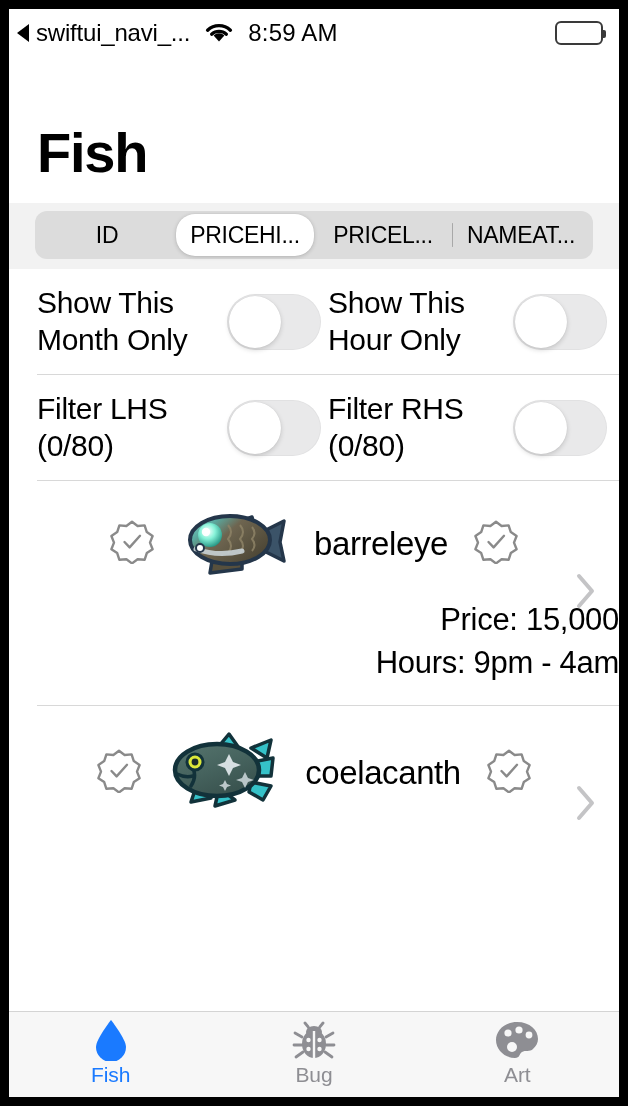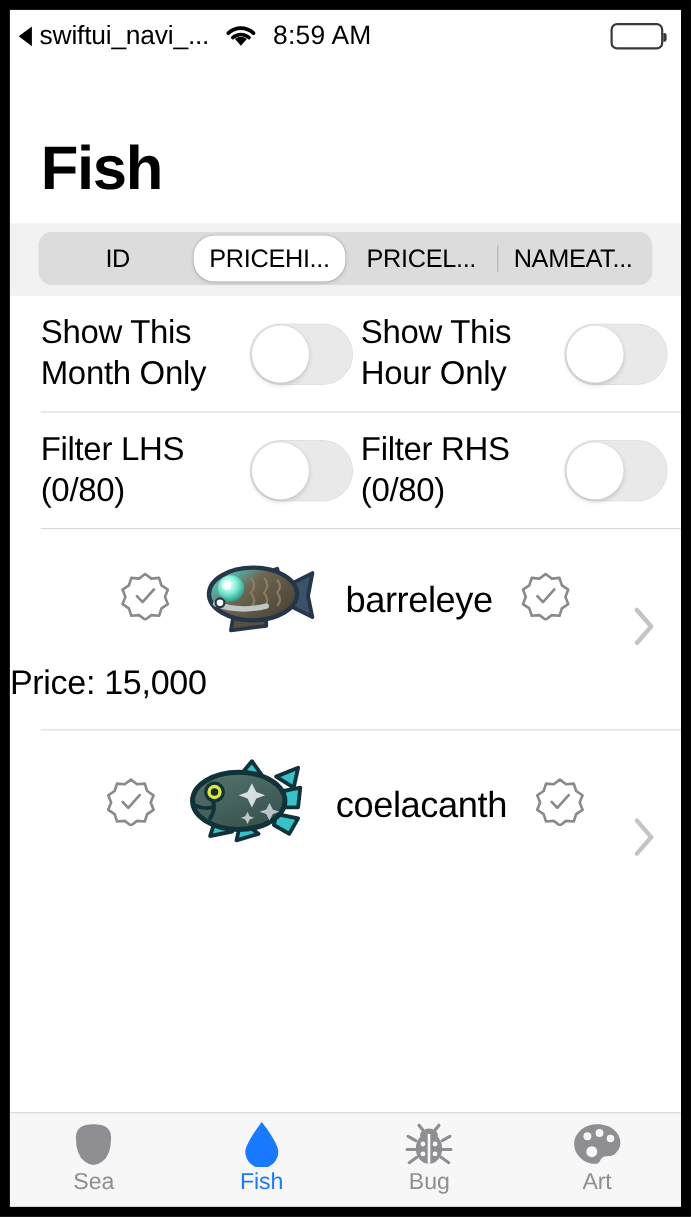--- a/index.html
+++ b/index.html
@@ -215,21 +215,21 @@
   .rosette { flex: 0 0 auto; }
   .fish-img { flex: 0 0 auto; display: block; }
   .fish-name {
     font-size: 33px;
     color: #000;
     letter-spacing: -0.4px;
     white-space: nowrap;
   }
   .fish-details {
     margin-top: 18px;
-    text-align: left;
+    text-align: right;
     font-size: 31px;
     line-height: 1.38;
     color: #000;
     letter-spacing: -0.3px;
   }
   .chevron {
     position: absolute;
     right: 22px;
     top: 50%;
     transform: translateY(-50%);
@@ -391,20 +391,21 @@
                        L42.6 30.4 L36.8 34.3 L34.6 41 L27.6 40.4 L22 44.6
                        L16.4 40.4 L9.4 41 L7.2 34.3 L1.4 30.4 L4 23.8
                        L1.4 17.2 L7.2 13.3 L9.4 6.6 L16.4 7.2 Z" fill="none" stroke="#8a8a8a" stroke-width="2.4" stroke-linejoin="round" transform="translate(0,-1.2)"></path>
               <path d="M14.5 22 L19.6 27.4 L30 15.8" fill="none" stroke="#8a8a8a" stroke-width="2.4" stroke-linecap="round" stroke-linejoin="round"></path>
             </svg>
           </span>
         </div>
 
         <div class="fish-details">
           <div>Price: 15,000</div>
+          <div>Hours: 9pm - 4am</div>
         </div>
 
         <span class="chevron">
           <svg width="22" height="38" viewBox="0 0 22 38">
             <path d="M4 4 L17 19 L4 34" fill="none" stroke="#c4c4c6" stroke-width="4" stroke-linecap="round" stroke-linejoin="round"></path>
           </svg>
         </span>
       </div>
 
       <div class="divider"></div>
@@ -471,28 +472,20 @@
           <svg width="22" height="38" viewBox="0 0 22 38">
             <path d="M4 4 L17 19 L4 34" fill="none" stroke="#c4c4c6" stroke-width="4" stroke-linecap="round" stroke-linejoin="round"></path>
           </svg>
         </span>
       </div>
 
     </div>
 
     <div class="tab-bar">
 
-      <div class="tab">
-        <span class="tab-icon">
-          <svg width="56" height="40" viewBox="0 0 56 40">
-            <path d="M12 14 q0 -12 16 -12 q16 0 16 12 q0 16 -8 22 q-8 6 -16 0 q-8 -6 -8 -22 Z" fill="#8e8e93"></path>
-          </svg>
-        </span>
-        <span class="tab-label">Sea</span>
-      </div>
 
       <div class="tab active">
         <span class="tab-icon">
           <svg width="40" height="42" viewBox="0 0 40 42">
             <path d="M20 1 C20 1 5 20 5 28 a15 15 0 0 0 30 0 C35 20 20 1 20 1 Z" fill="#1a7aff"></path>
           </svg>
         </span>
         <span class="tab-label">Fish</span>
       </div>
 

